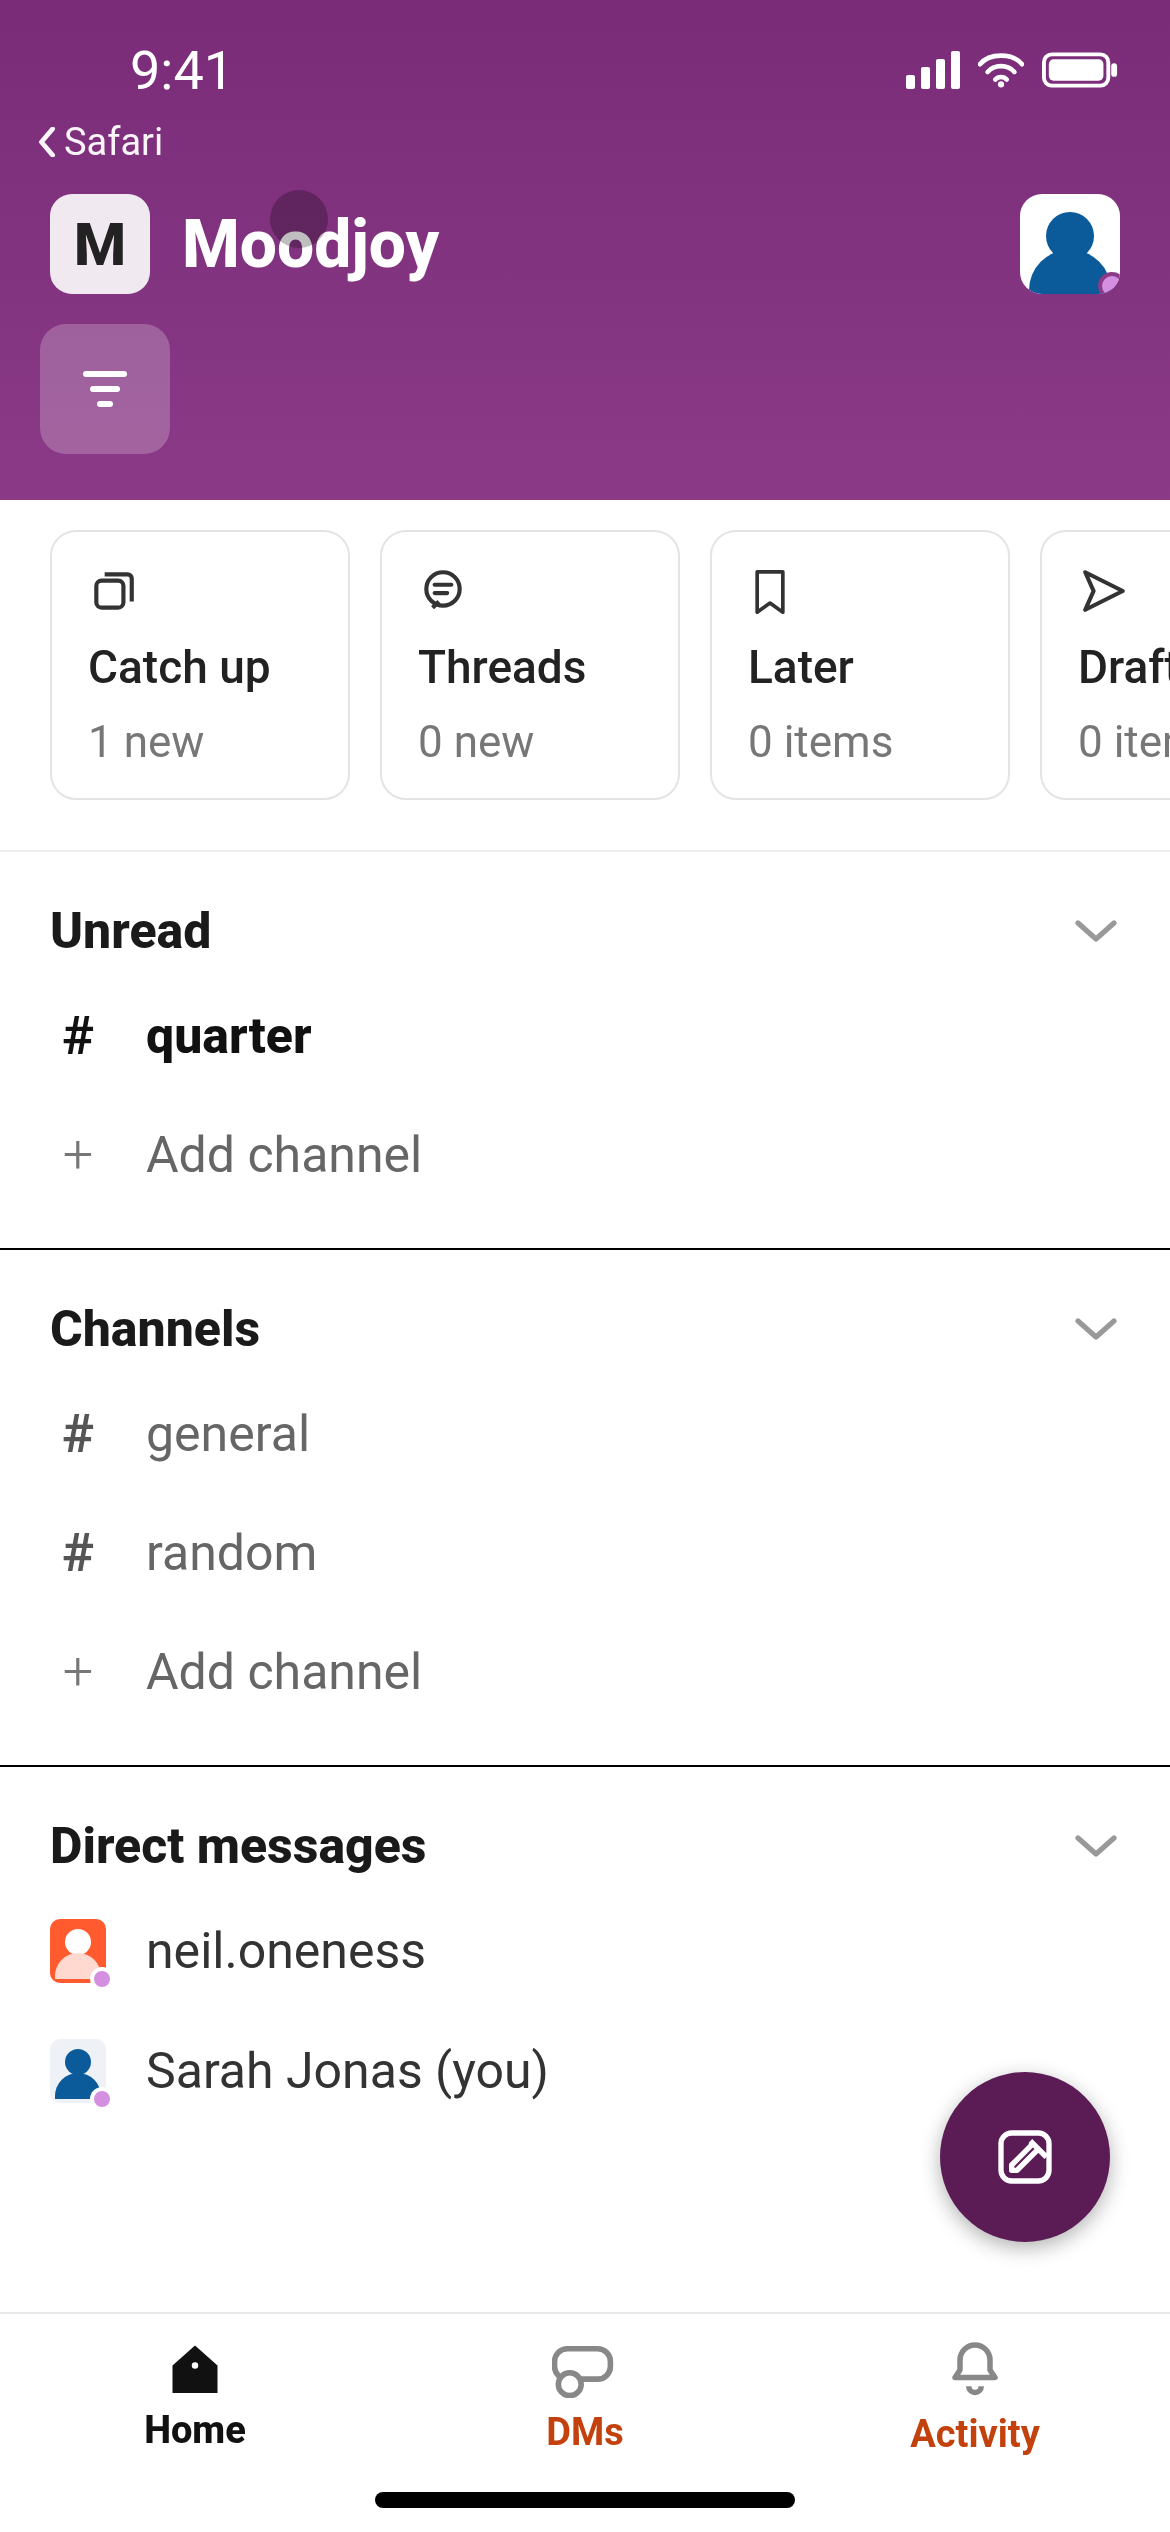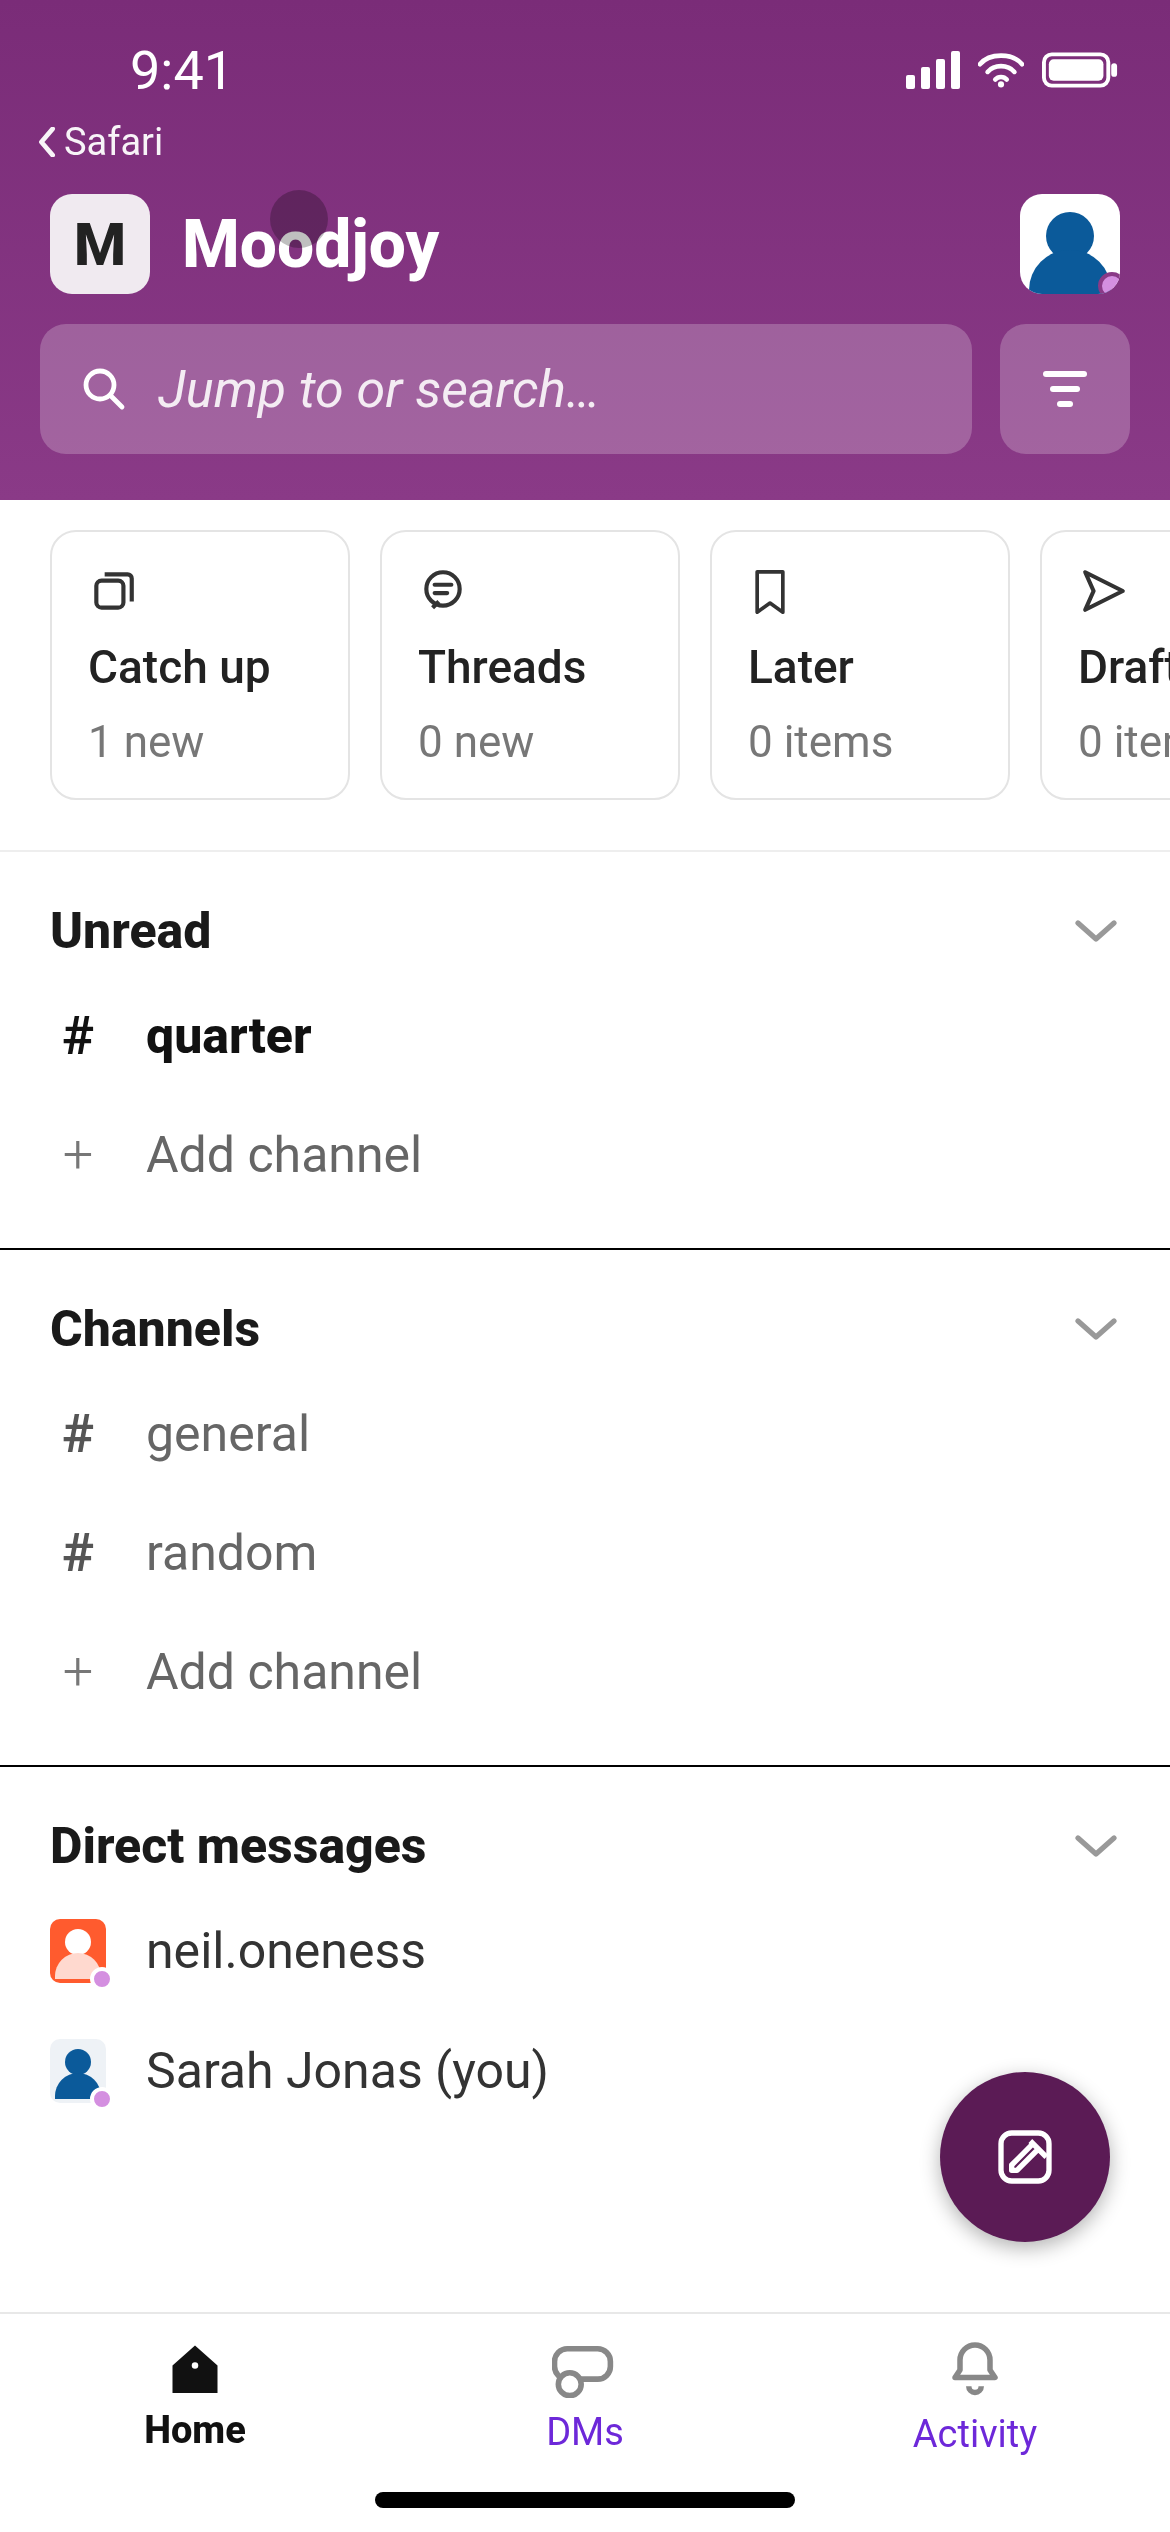--- a/index.html
+++ b/index.html
@@ -62,21 +62,21 @@
   .dm-avatar .pd{ position:absolute; right:-8px; bottom:-8px; width:24px; height:24px; border-radius:50%; background:#d48fe0; border:4px solid #fff;}
   .dm1 .mini-head,.dm1 .mini-body{background:#0b5a9a;} .dm1{background:#eef2f6;}
   .dm2 { background:#ff5b2e; }
   .dm2 .mini-head{background:#fff;} .dm2 .mini-body{background:#ffd9cf;}
 
   .fab { position:absolute; right:60px; bottom:290px; width:170px; height:170px; border-radius:50%; background:#5b1b55; display:flex; align-items:center; justify-content:center; box-shadow:0 6px 20px rgba(0,0,0,.3);}
   .fab svg { stroke:#fff; }
 
   .tabbar { height:220px; border-top:2px solid #e8e8e8; background:#fff; display:flex; align-items:flex-start; justify-content:space-around; padding-top:26px; position:relative;}
   .tab { display:flex; flex-direction:column; align-items:center; gap:12px; width:33%; }
-  .tab-label { font-size:38px; color:#6d28d9; font-weight:400;}
+  .tab-label { font-size:38px; color:#c2410c; font-weight:700;}
   .tab.active .tab-label { color:#111; font-weight:800; }
   .home-indicator { position:absolute; bottom:24px; left:50%; transform:translateX(-50%); width:420px; height:16px; background:#000; border-radius:10px;}
 </style>
 </head>
 <body>
 
 <div class="screen">
 
   <div class="header-area">
     <div class="status-bar">
@@ -120,27 +120,20 @@
         </div>
       <div class="ws-name">Moodjoy</div>
       <div class="avatar-btn">
         <div class="avatar-head"></div>
         <div class="avatar-body"></div>
         <div class="presence-dot"></div>
       </div>
     </div>
 
     <div class="search-row">
-      <div class="search-field">
-        <svg width="48" height="48" viewBox="0 0 24 24">
-            <circle cx="10" cy="10" r="7" stroke="#fff" stroke-width="2.4" fill="none"></circle>
-            <line x1="15.5" y1="15.5" x2="21" y2="21" stroke="#fff" stroke-width="2.4" stroke-linecap="round"></line>
-          </svg>
-        <span class="placeholder">Jump to or search…</span>
-      </div>
       <div class="filter-btn">
         <div class="filter-lines">
             <span></span>
             <span></span>
             <span></span>
           </div>
       </div>
     </div>
   </div>
 

